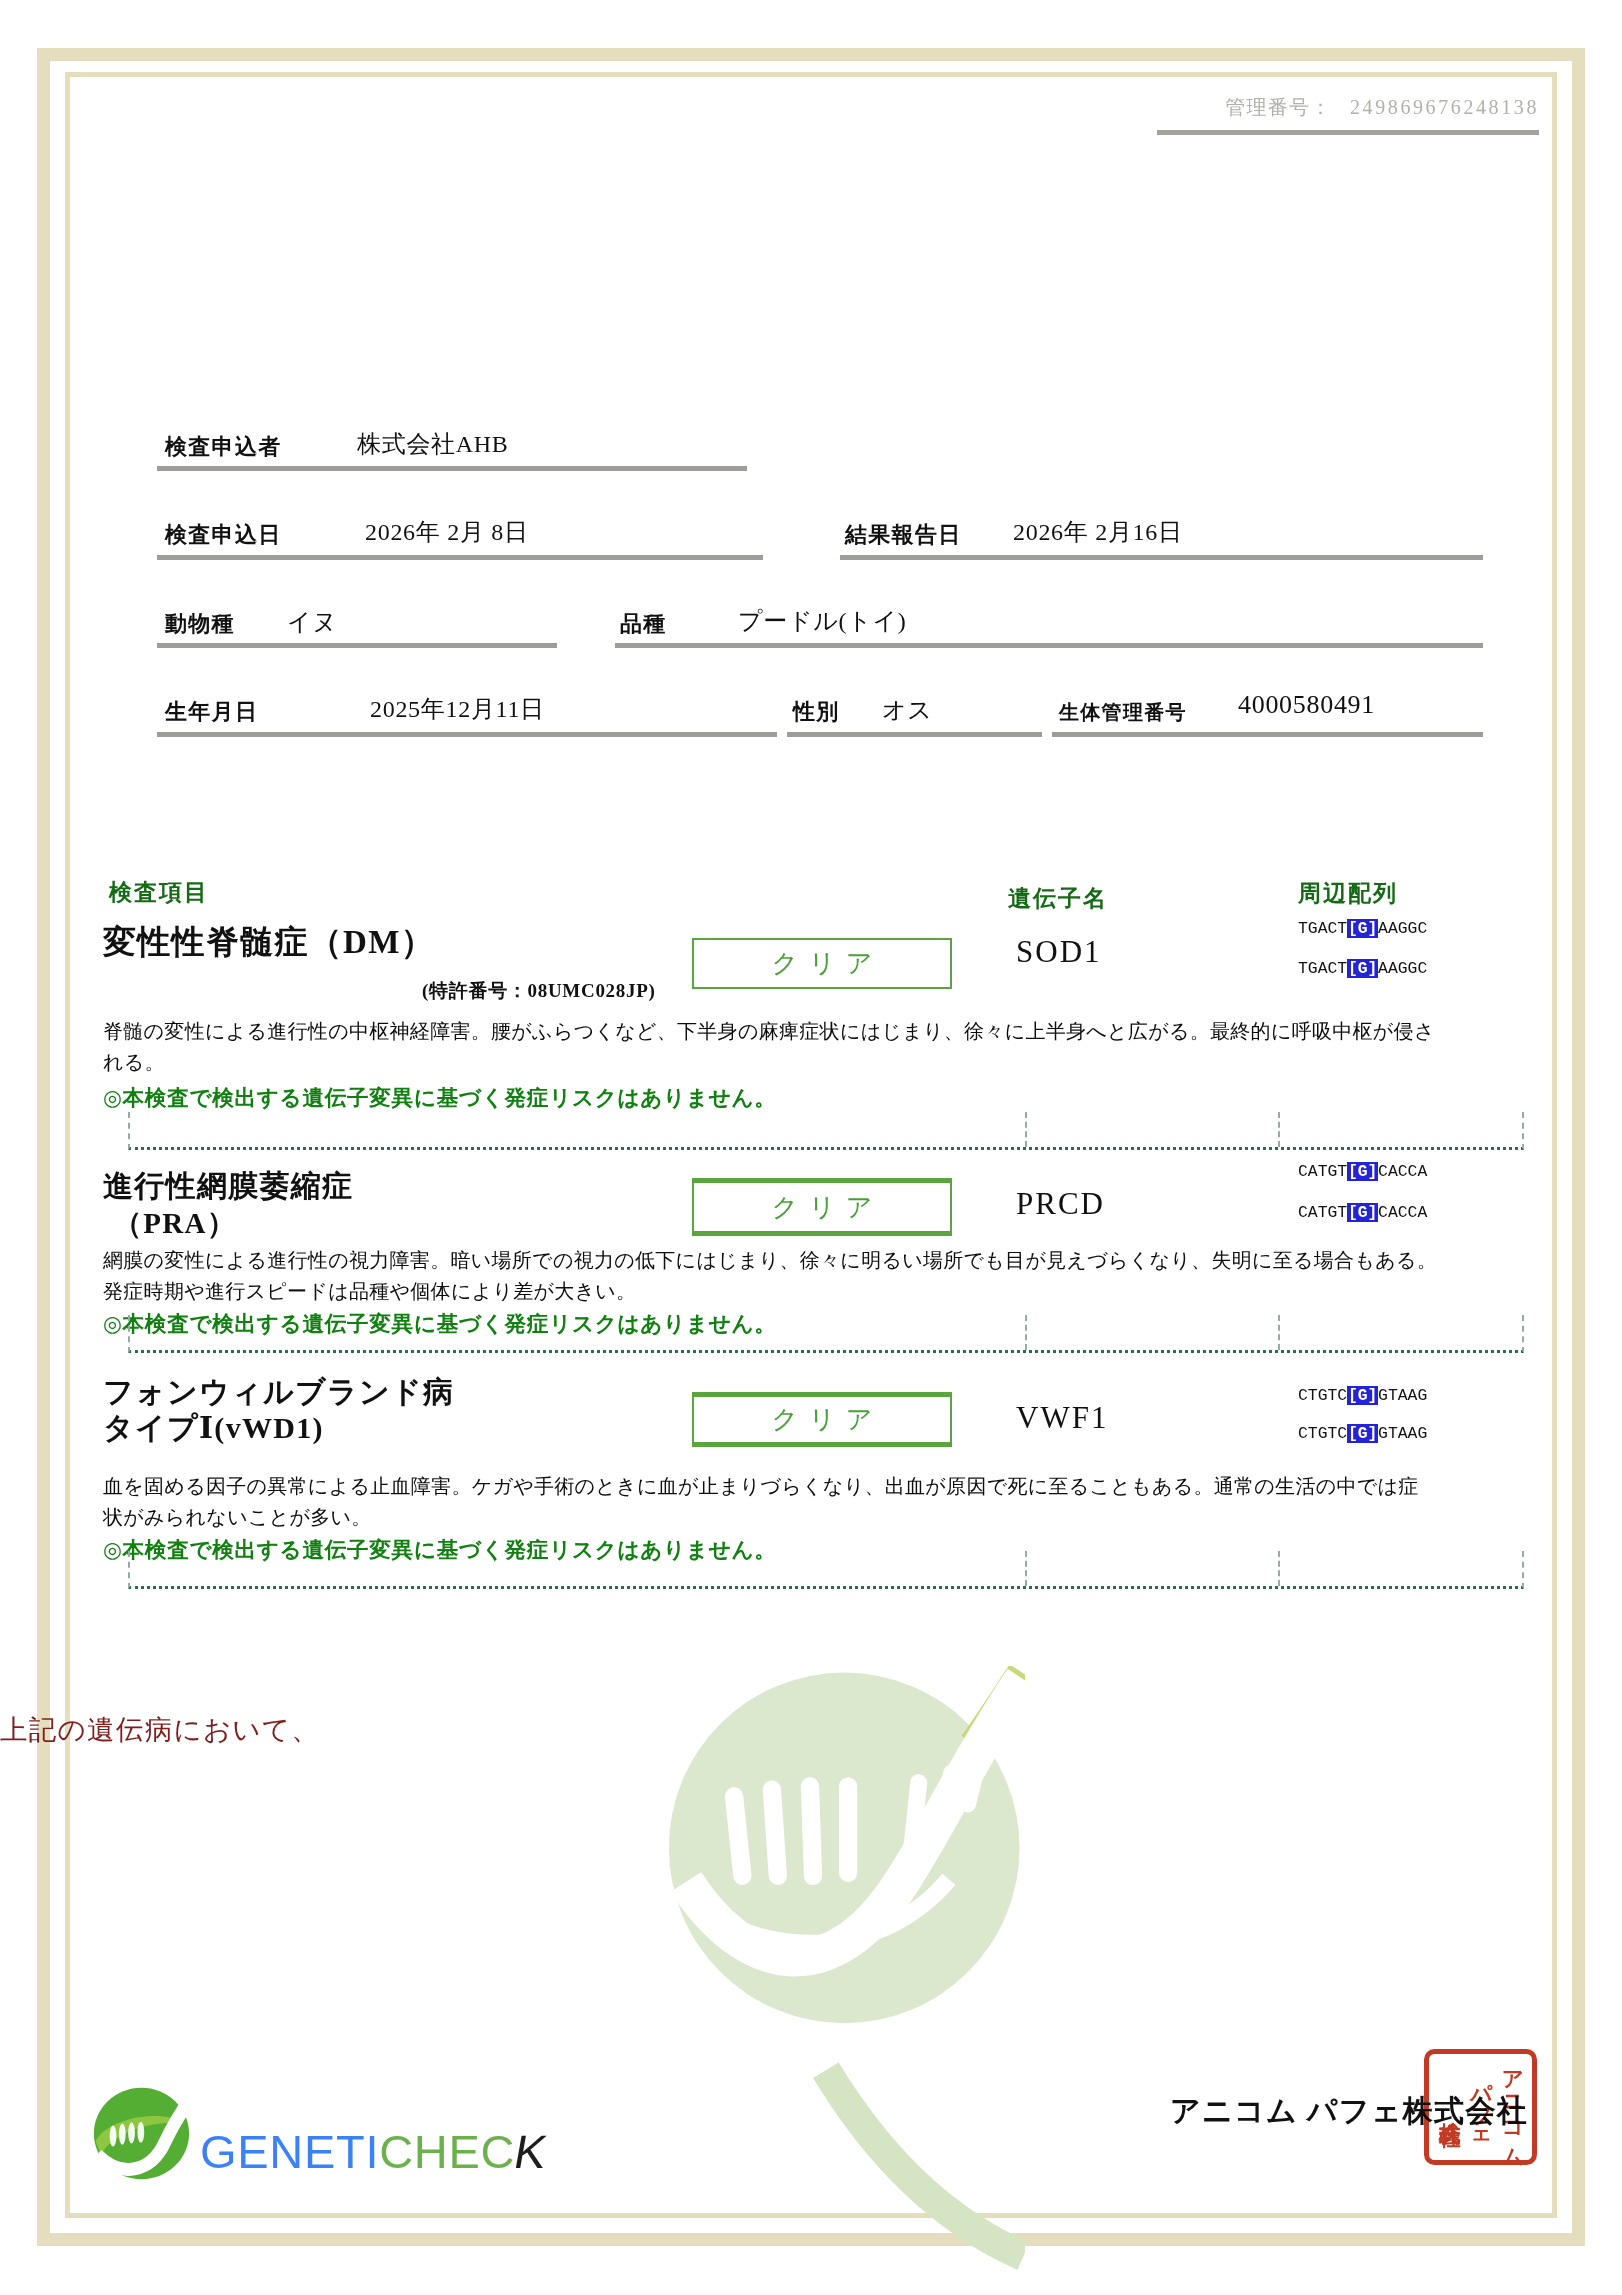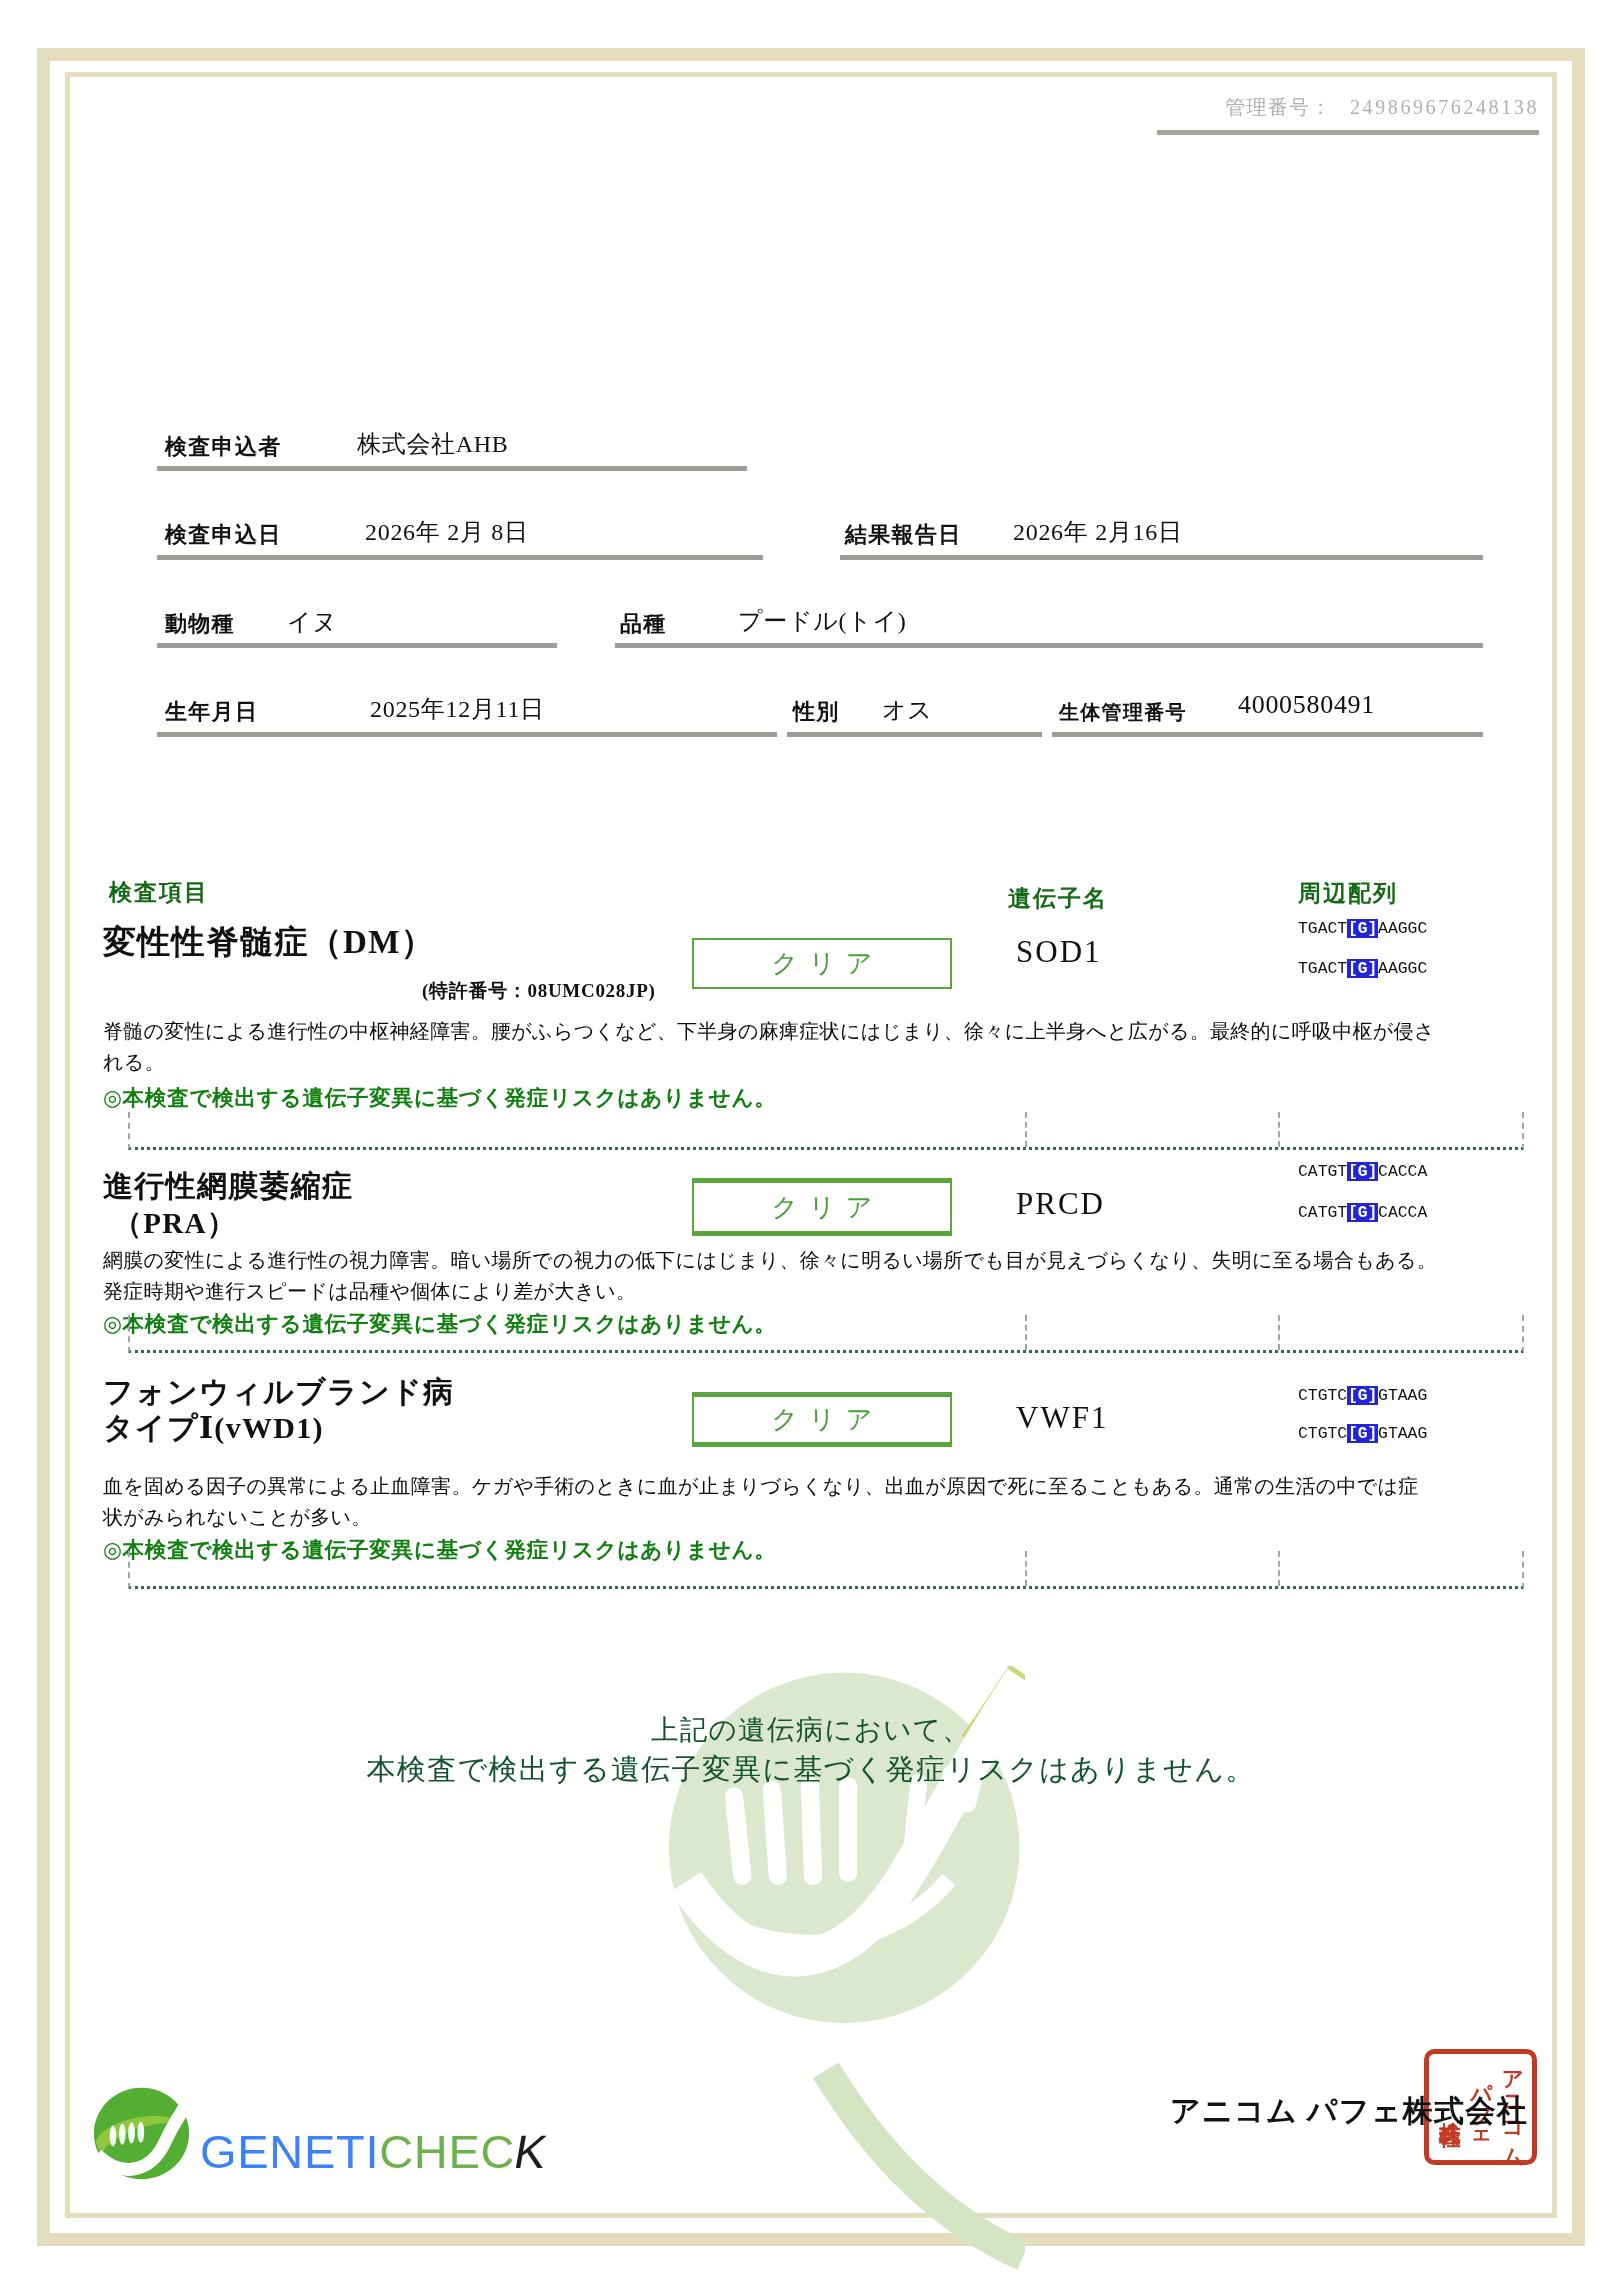--- a/index.html
+++ b/index.html
@@ -40,22 +40,22 @@
     white-space:nowrap; color:#101010; }
   .seq .hl { background:#2323d8; color:#ffffff; font-weight:700; padding:0 0.7px; }
   .desc { position:absolute; width:1335px; font-size:20px; line-height:31px; letter-spacing:0.3px; color:#0d0d0d; }
   .note { position:absolute; font-size:21.6px; font-weight:700; color:#118011; letter-spacing:0.7px; }
   .sep { position:absolute; width:1392px; height:35px;
     border-left:2px dashed #97aaa4; border-right:2px dashed #97aaa4;
     border-bottom:3.3px dotted #2e6b4e; }
   .sep .tick { position:absolute; top:0; height:35px; width:0; border-left:2px dashed #97aaa4; }
 
   
-  .sum { position:absolute; left:0; width:100%; text-align:center;
-    font-family:"Liberation Sans","DejaVu Sans",sans-serif; color:#14532d; }
+  .sum { position:absolute; left:0; width:100%; 
+    font-family:"Liberation Sans","DejaVu Sans",sans-serif; color:#7f1d1d; }
   .sum-big1 { top:1712px; font-size:27.5px; letter-spacing:1.3px; }
   .sum-big2 { top:1750px; font-size:29px; letter-spacing:1.3px; }
   .sum-small1 { top:1817px; font-size:17.7px; letter-spacing:0.7px; }
   .sum-small2 { top:1844px; font-size:17.7px; letter-spacing:0.7px; }
 
   
   .watermark { position:absolute; left:666px; top:1666px; width:359px; height:611px; pointer-events:none; }
 
   
   .logo-mark { position:absolute; left:92px; top:2085px; width:102px; height:97px; }
@@ -191,21 +191,20 @@
     </div>
     <div class="desc" style="left:103px; top:1471px;">血を固める因子の異常による止血障害。ケガや手術のときに血が止まりづらくなり、出血が原因で死に至ることもある。通常の生活の中では症状がみられないことが多い。</div>
     <div class="note" style="left:103px; top:1535px;">◎本検査で検出する遺伝子変異に基づく発症リスクはありません。</div>
     <div class="sep" style="left:128px; top:1551px;">
       <div class="tick" style="left:895px;"></div>
       <div class="tick" style="left:1148px;"></div>
     </div>
   </section>
 
   <div class="sum sum-big1">上記の遺伝病において、</div>
-  <div class="sum sum-big2">本検査で検出する遺伝子変異に基づく発症リスクはありません。</div>
 
   <svg class="logo-mark" viewBox="0 0 165 152" aria-hidden="true">
     <ellipse cx="80" cy="76" rx="77" ry="74" fill="#53ae33"></ellipse>
     <path d="M6,88 C28,48 118,36 150,60 C118,54 42,64 14,110 Z" fill="#8dc63f"></path>
     <g fill="#ffffff" opacity="0.92">
       <ellipse cx="34" cy="80" rx="5.5" ry="17"></ellipse>
       <ellipse cx="49" cy="77" rx="5.5" ry="17"></ellipse>
       <ellipse cx="64" cy="75" rx="5.5" ry="17"></ellipse>
       <ellipse cx="79" cy="74" rx="5.5" ry="17"></ellipse>
     </g>

